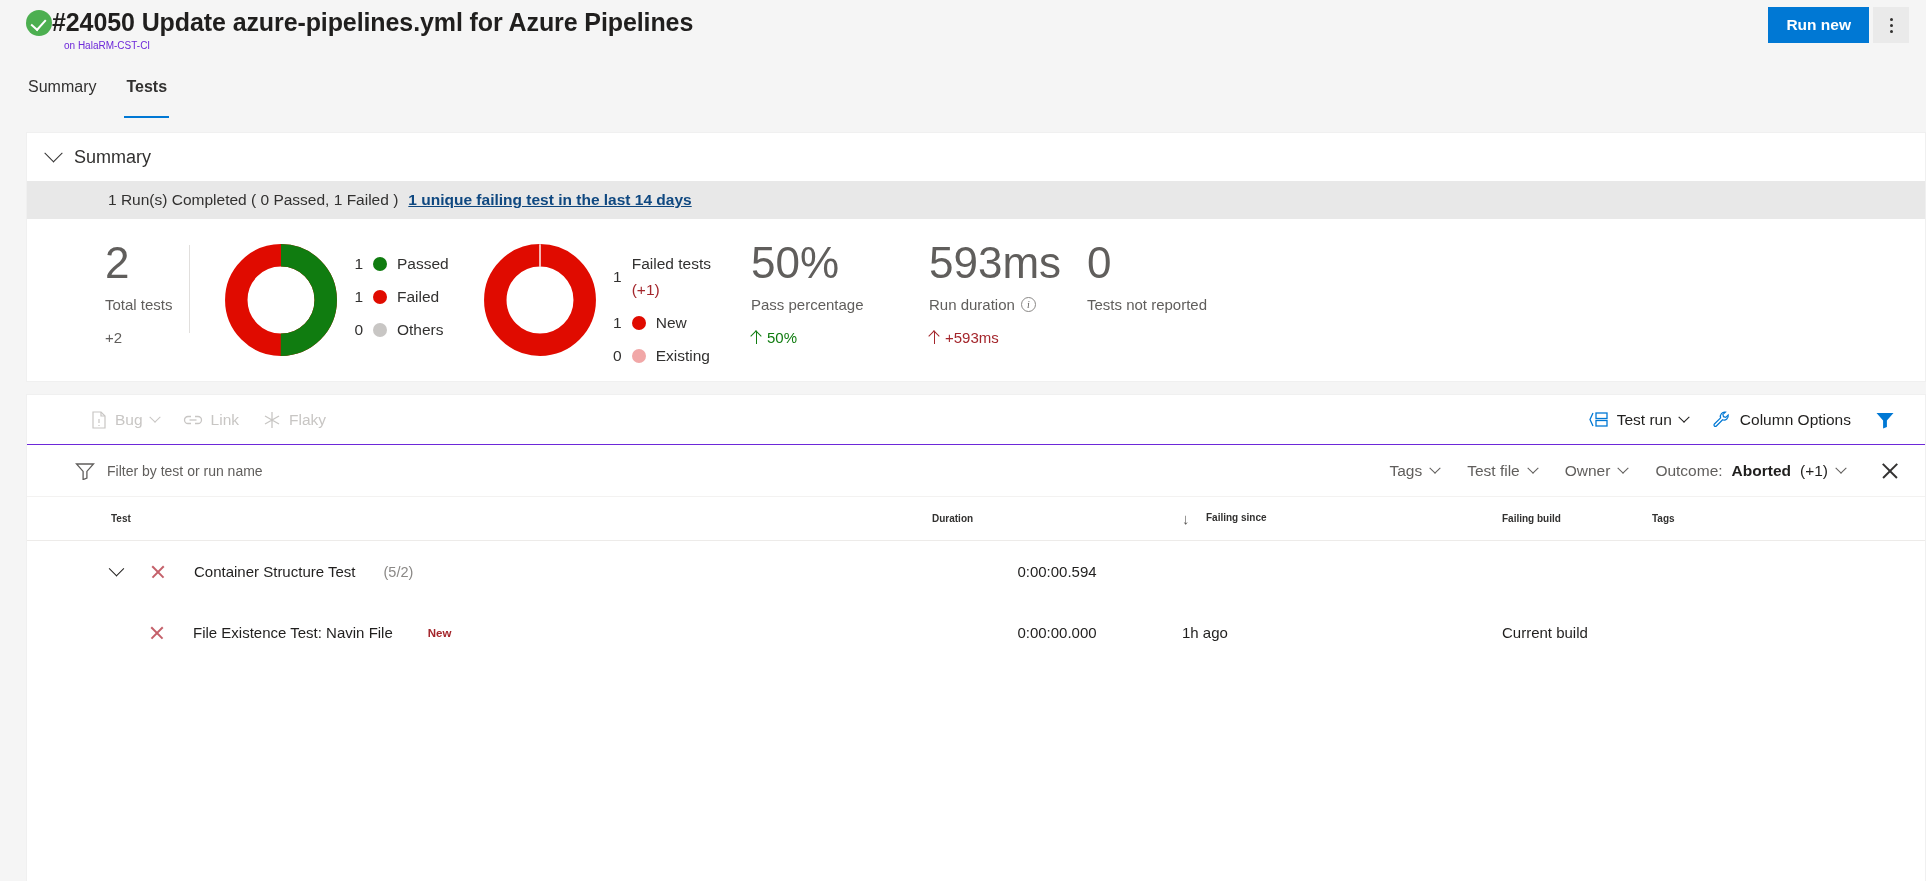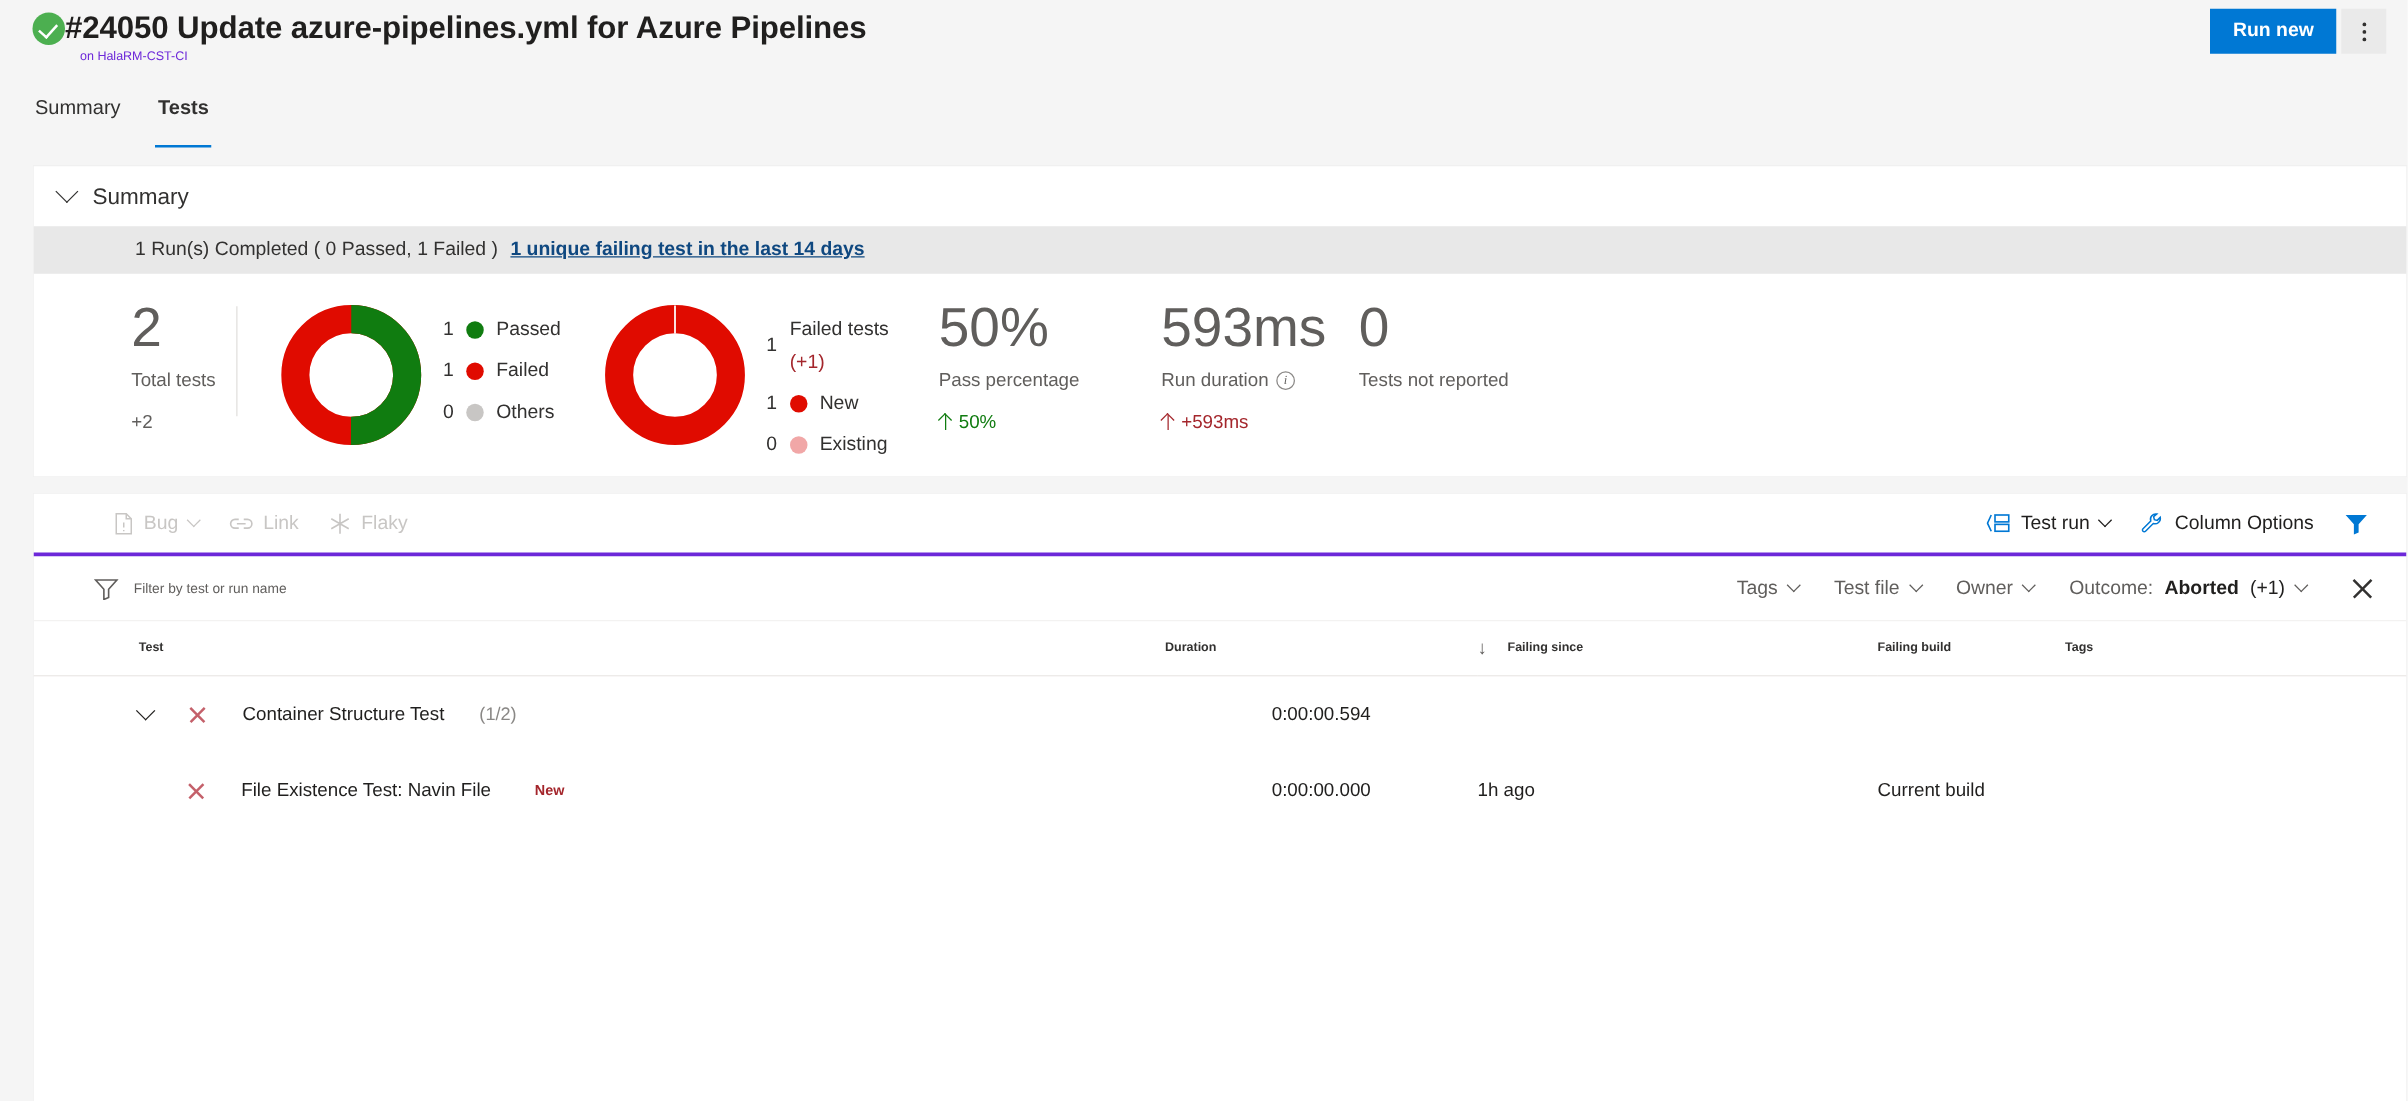--- a/index.html
+++ b/index.html
@@ -288,21 +288,21 @@
   }
 
   
   .results-card { margin-top: 12px; height: 555px; }
 
   .toolbar {
     height: 50px;
     display: flex;
     justify-content: space-between;
     padding: 0 18px 0 52px;
-    border-bottom: 3px solid #6d28d9;
+    border-bottom: 1px solid #6d28d9;
   }
   .tool-left, .tool-right {
     display: flex;
     align-items: center;
   }
   .tool-item {
     display: flex;
     align-items: center;
     gap: 8px;
     font-size: 15.5px;
@@ -325,21 +325,21 @@
     display: flex;
     align-items: center;
     justify-content: space-between;
     padding: 0 18px 0 48px;
     border-bottom: 1px solid #f3f2f1;
   }
   .filter-input {
     display: flex;
     align-items: center;
     gap: 12px;
-    font-size: 11px;
+    font-size: 14px;
     color: #605e5c;
   }
   .filter-chips {
     display: flex;
     align-items: center;
     gap: 0;
   }
   .chip {
     display: flex;
     align-items: center;
@@ -670,21 +670,21 @@
         <th class="c-tags">Tags</th>
       </tr>
     </thead>
     <tbody>
       <tr>
         <td class="c-test">
           <div class="test-cell">
             <span class="row-chev"></span>
             <span class="fail-x"></span>
             <span>Container Structure Test</span>
-            <span class="sub-count">(1/2)</span>
+            <span class="sub-count">(5/2)</span>
           </div>
         </td>
         <td class="c-dur">0:00:00.594</td>
         <td class="c-since"></td>
         <td class="c-build"></td>
         <td class="c-tags"></td>
       </tr>
       <tr>
         <td class="c-test">
           <div class="test-cell child">

